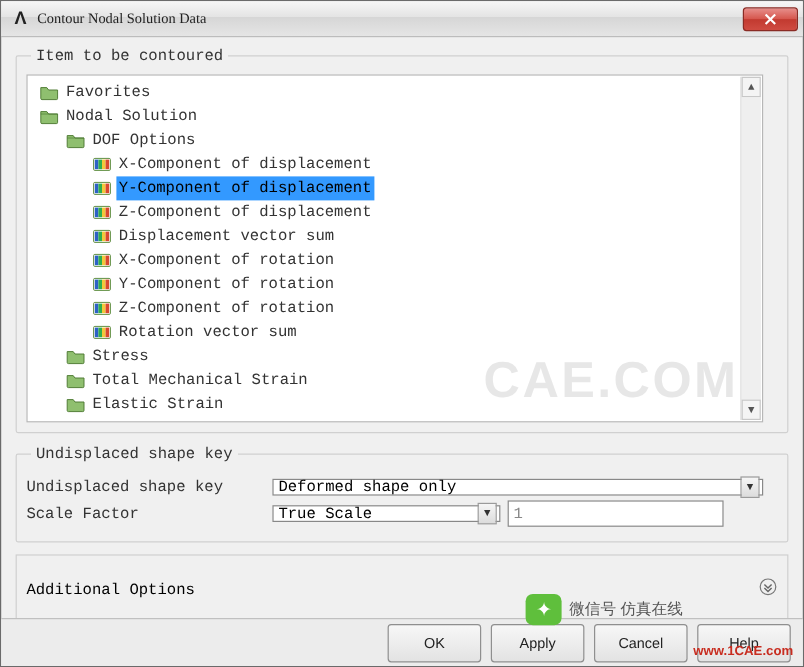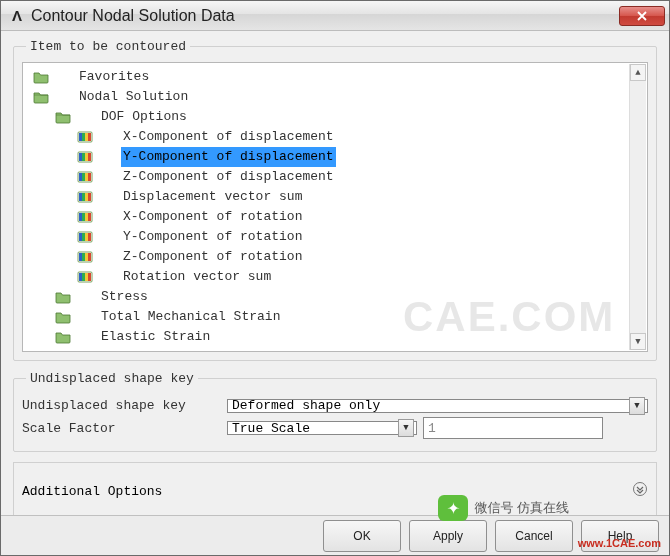--- a/index.html
+++ b/index.html
@@ -26,41 +26,41 @@
     border-bottom: 1px solid #bcbcbc;
     display: flex;
     align-items: center;
     padding: 0 4px 0 8px;
   }
   .app-icon {
     width: 16px; height: 16px; margin-right: 6px;
     display: inline-flex; align-items: center; justify-content: center;
     font-family: Arial, sans-serif; font-weight: bold; font-size: 15px; color: #222;
   }
-  .title-text { font-family: Liberation Sans, sans-serif; font-size: 16px; color: #222; flex: 1; }
+  .title-text { font-family: Liberation Serif, serif; font-size: 12px; color: #222; flex: 1; }
   .close-btn {
     width: 46px; height: 20px;
     background: linear-gradient(to bottom, #e78f8b 0%, #d6574e 48%, #c23a30 52%, #cf4b41 100%);
     border: 1px solid #8a2b24;
     border-radius: 3px;
     display: flex; align-items: center; justify-content: center;
     color: #fff;
   }
   .close-btn svg { width:10px; height:10px; }
   .body {
     flex: 1;
     padding: 8px 12px 8px 12px;
     display: flex; flex-direction: column;
     overflow: hidden;
   }
   fieldset.group {
     border: 1px solid #d0d0d0;
     border-radius: 2px;
     margin: 0 0 10px 0;
-    padding: 8px 8px 8px 8px;
+    padding: 8px 20px 8px 8px;
     position: relative;
   }
   fieldset.group > legend {
     font-family: "Courier New", monospace;
     font-size: 13px;
     color: #333;
     padding: 0 4px;
     margin-left: 4px;
   }
   .tree-wrap {
@@ -85,21 +85,21 @@
   .sb-track { flex:1; background:#efefef; }
   .node { display:flex; align-items:center; height:20px; white-space:nowrap; }
   .indent0 { padding-left: 4px; }
   .indent1 { padding-left: 26px; }
   .indent2 { padding-left: 48px; }
   .node-icon {
     width:16px;height:16px; margin-right:4px; flex-shrink:0;
     display:inline-block;
   }
   .node-icon svg { width:16px; height:16px; display:block; }
-  .node-label { padding: 0 2px; color:#333;margin-left:24px; }
+  .node-label { padding: 0 2px; color:#333; }
   .node-label.selected { background:#3399ff; color:#000000; }
   .form-row {
     display:flex; align-items:center; margin: 4px 0;
   }
   .form-label {
     width: 205px; font-family:"Courier New",monospace; color:#333;
   }
   .select {
     flex:1; height:14px;
     background:#fff; border:1px solid #888;

